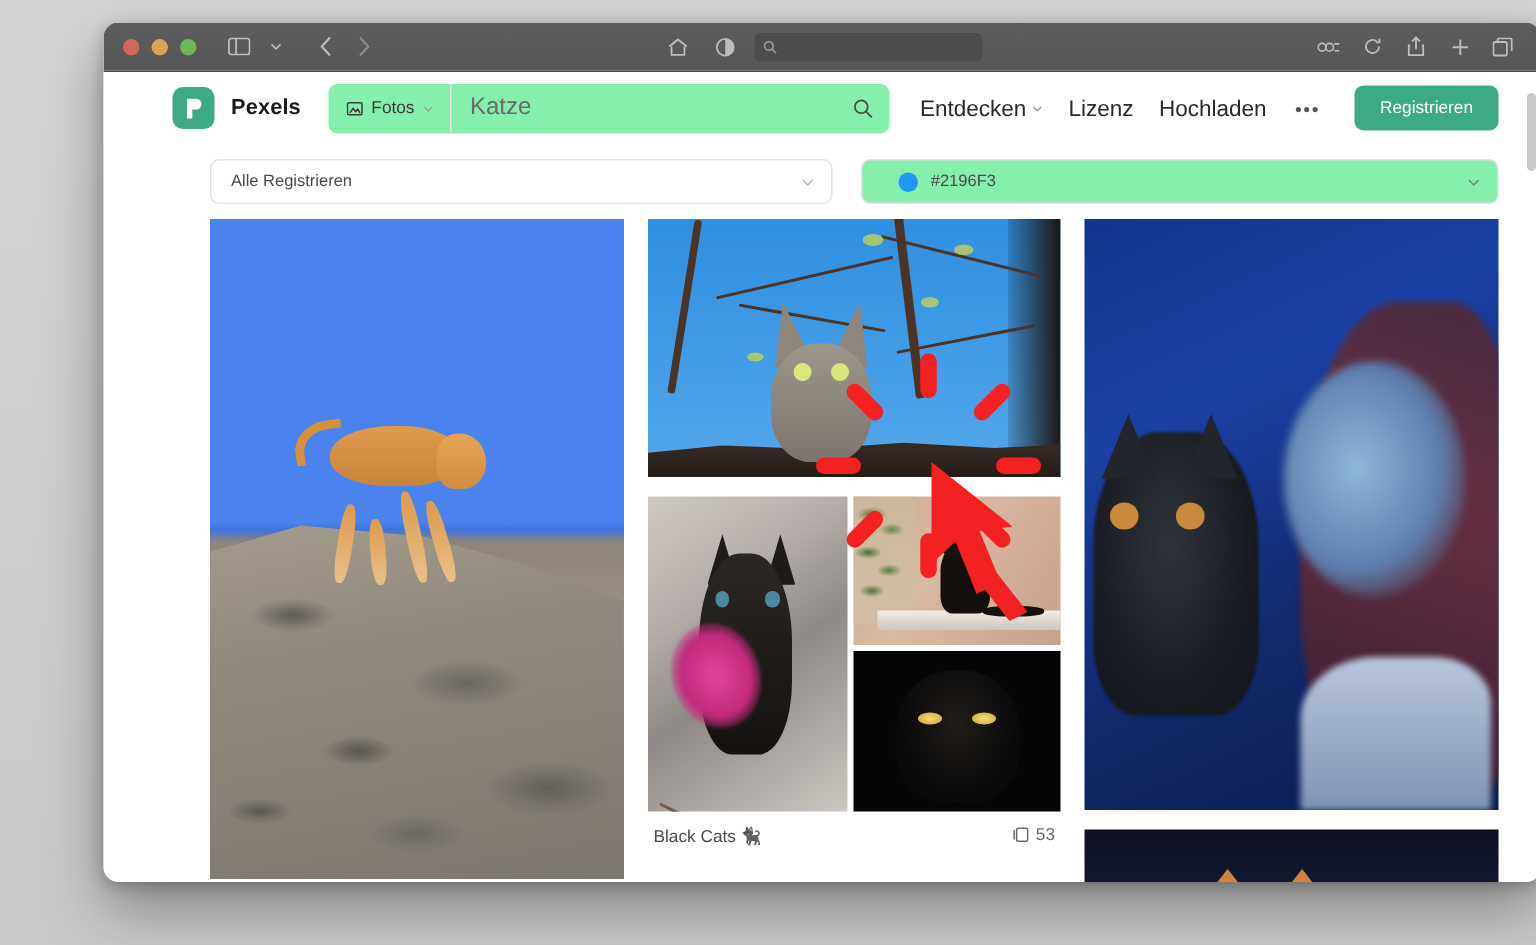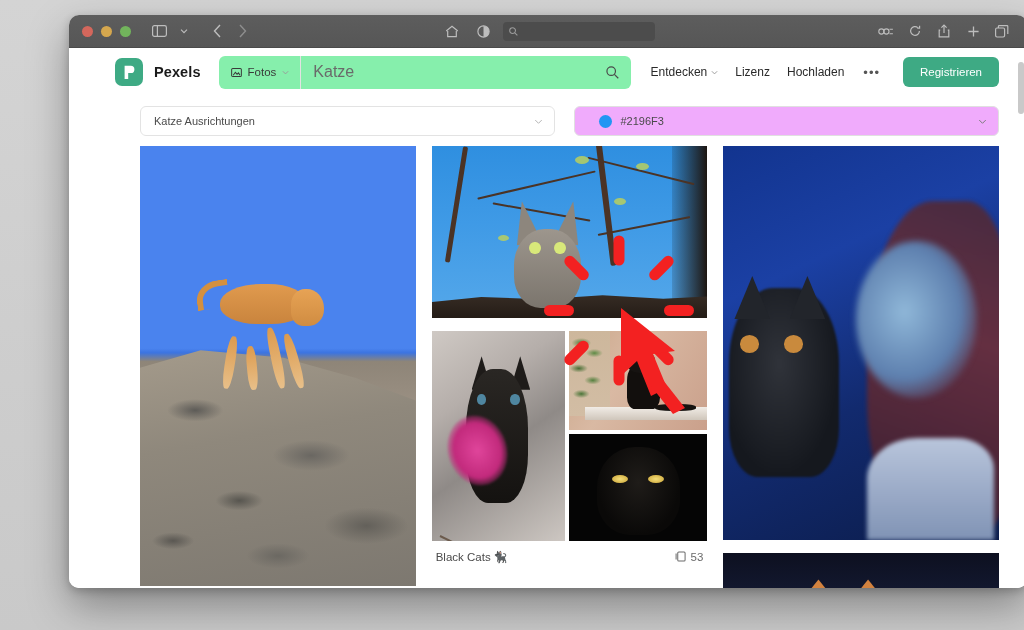--- a/index.html
+++ b/index.html
@@ -125,21 +125,21 @@
     padding: 0 12px;
   }
   .search-go {
     width: 36px; height: 100%;
     display: flex; align-items: center; justify-content: center;
     color: #4a4a4a;
   }
 
   .nav { display: flex; align-items: center; gap: 17px; }
   .nav-link {
-    font-size: 12px; color: #2a2a2a;
+    font-size: 15px; color: #2a2a2a;
     display: flex; align-items: center; gap: 4px;
     white-space: nowrap;
   }
   .nav-dots { font-size: 13px; color: #555; letter-spacing: 1px; padding: 0 2px; }
   .btn-signup {
     background: #3eaa84;
     color: #fff;
     font-size: 11.5px;
     border: 0; border-radius: 6px;
     height: 30px; padding: 0 17px;
@@ -159,21 +159,21 @@
     height: 30px;
     border: 1px solid #e3e3e3;
     border-radius: 6px;
     background: #fff;
     display: flex; align-items: center;
     padding: 0 11px 0 13px;
     font-size: 11px; color: #4a4a4a;
     justify-content: space-between;
     white-space: nowrap;
   }
-  .filter.active { background: #f0abfc; border-color: #e0e0e0; padding-left: 24px; }
+  .filter.active { background: #86efac; border-color: #e0e0e0; padding-left: 24px; }
   .filter .lbl { display: flex; align-items: center; gap: 9px; }
   .swatch { width: 13px; height: 13px; border-radius: 50%; display: inline-block; }
   .chev { color: #b4b4b4; display: flex; }
 
   
   .grid {
     display: flex; gap: 16px;
     padding: 0 28px 0 71px;
   }
   .col { display: flex; flex-direction: column; gap: 13px; width: 33.33%; }
@@ -574,21 +574,21 @@
           <span class="nav-link">Lizenz</span>
           <span class="nav-link">Hochladen</span>
           <span class="nav-dots">•••</span>
           <button class="btn-signup">Registrieren</button>
         </div>
       </div>
 
       <div class="filters">
         <div class="filter">
           <span class="lbl">
-              <span>Katze Ausrichtungen</span>
+              <span>Alle Registrieren</span>
             </span>
           <span class="chev">
             <svg width="9" height="9" viewBox="0 0 10 10" fill="none" stroke="currentColor" stroke-width="1.1">
                 <path d="M1.4 3.4 L5 7 L8.6 3.4"></path>
               </svg>
           </span>
         </div>
         <div class="filter active">
           <span class="lbl">
             <span class="swatch" id="color-swatch" style="background: rgb(33, 150, 243);"></span>

